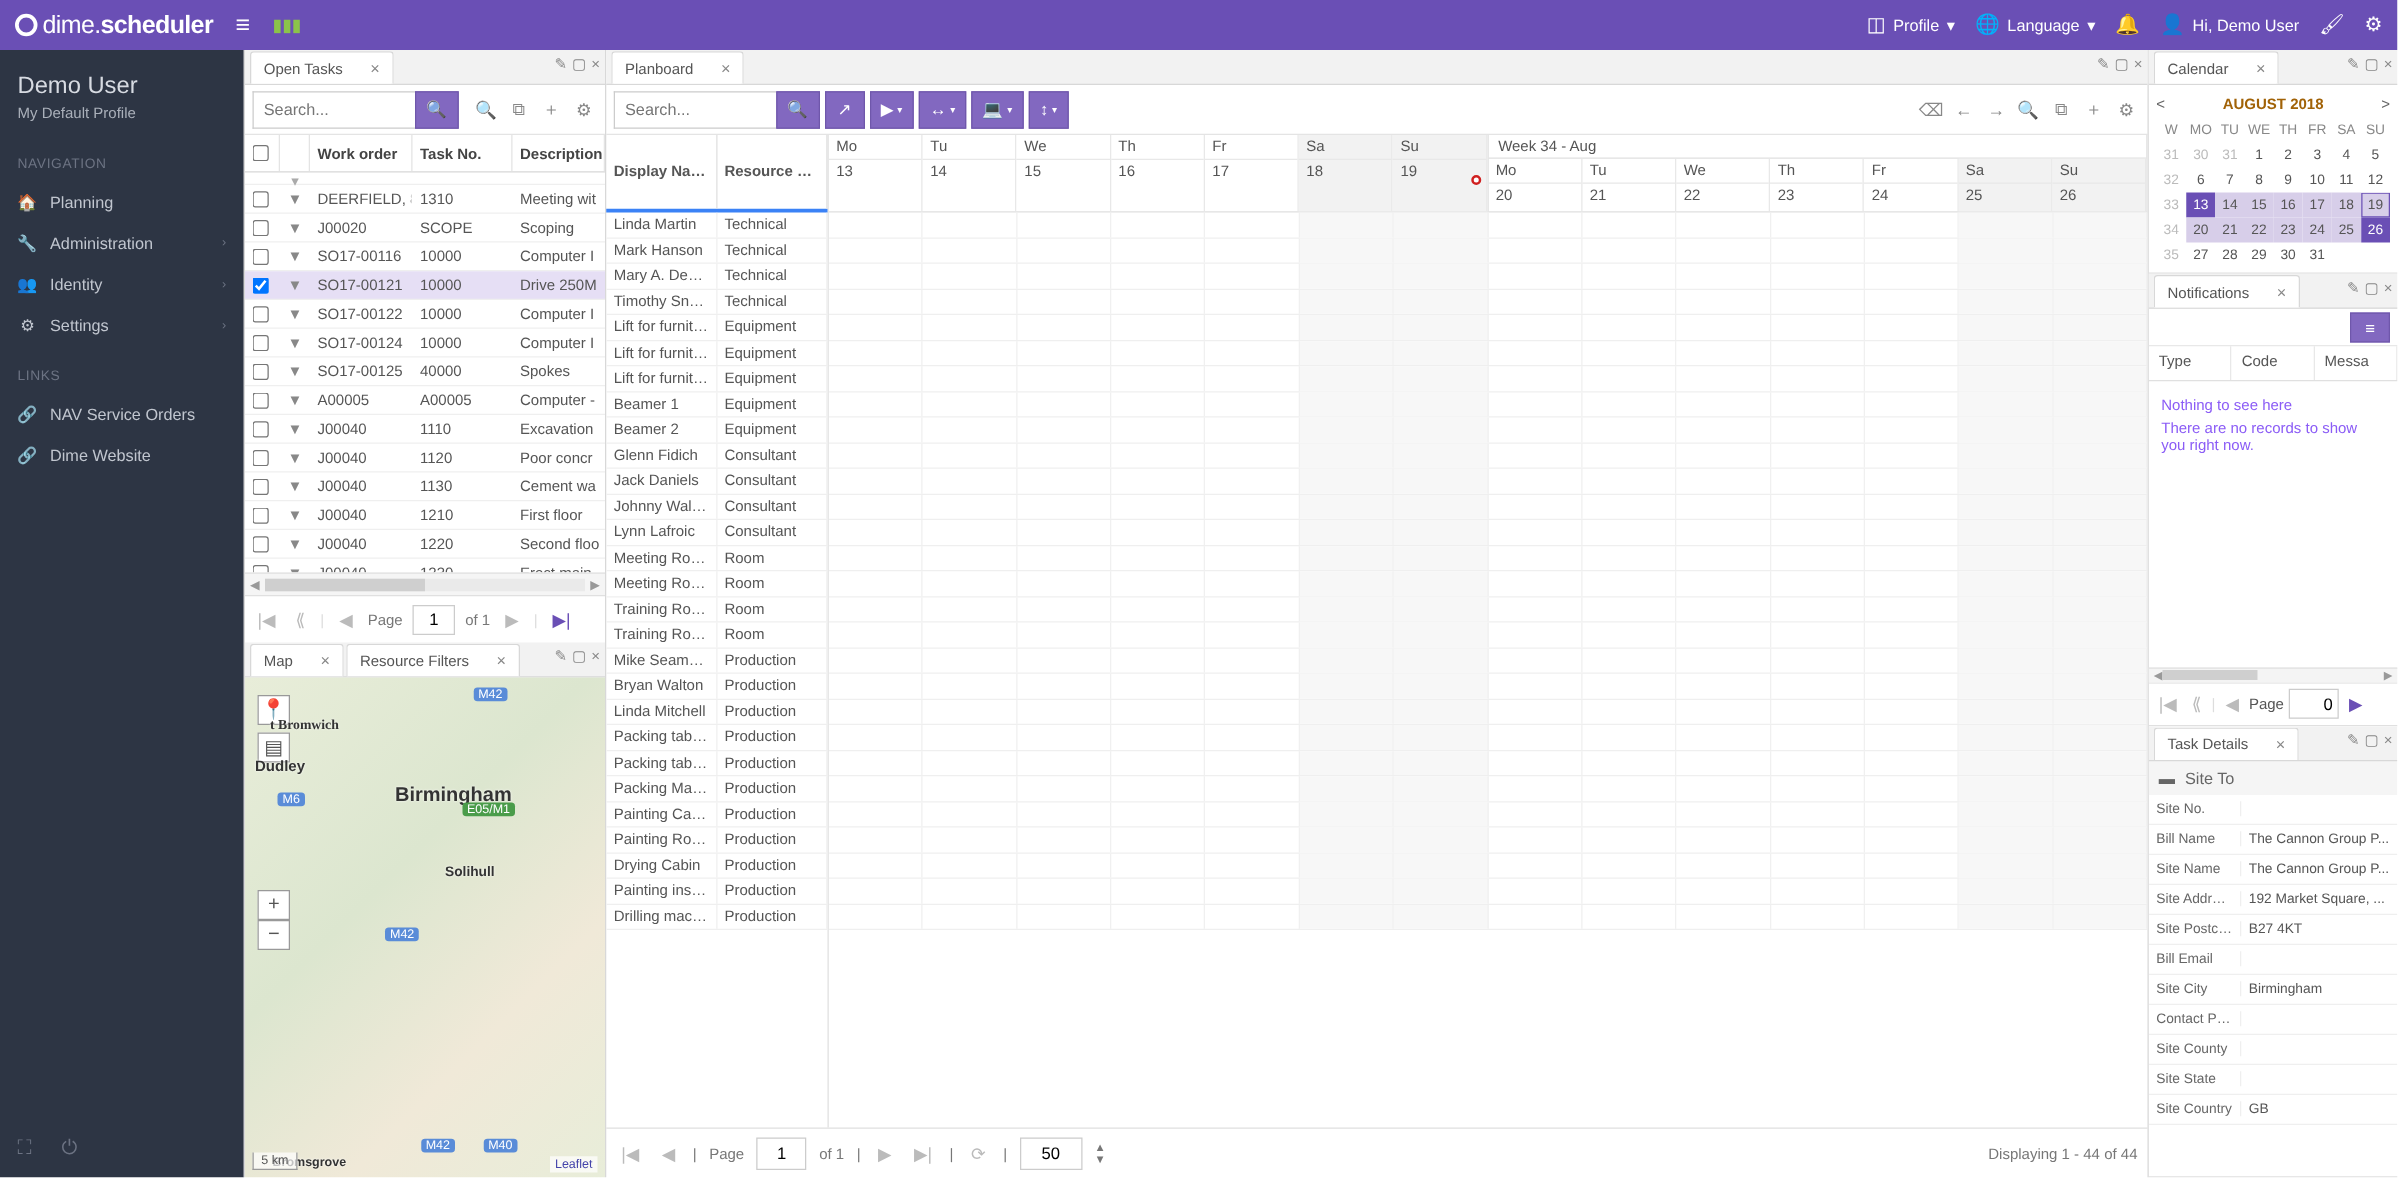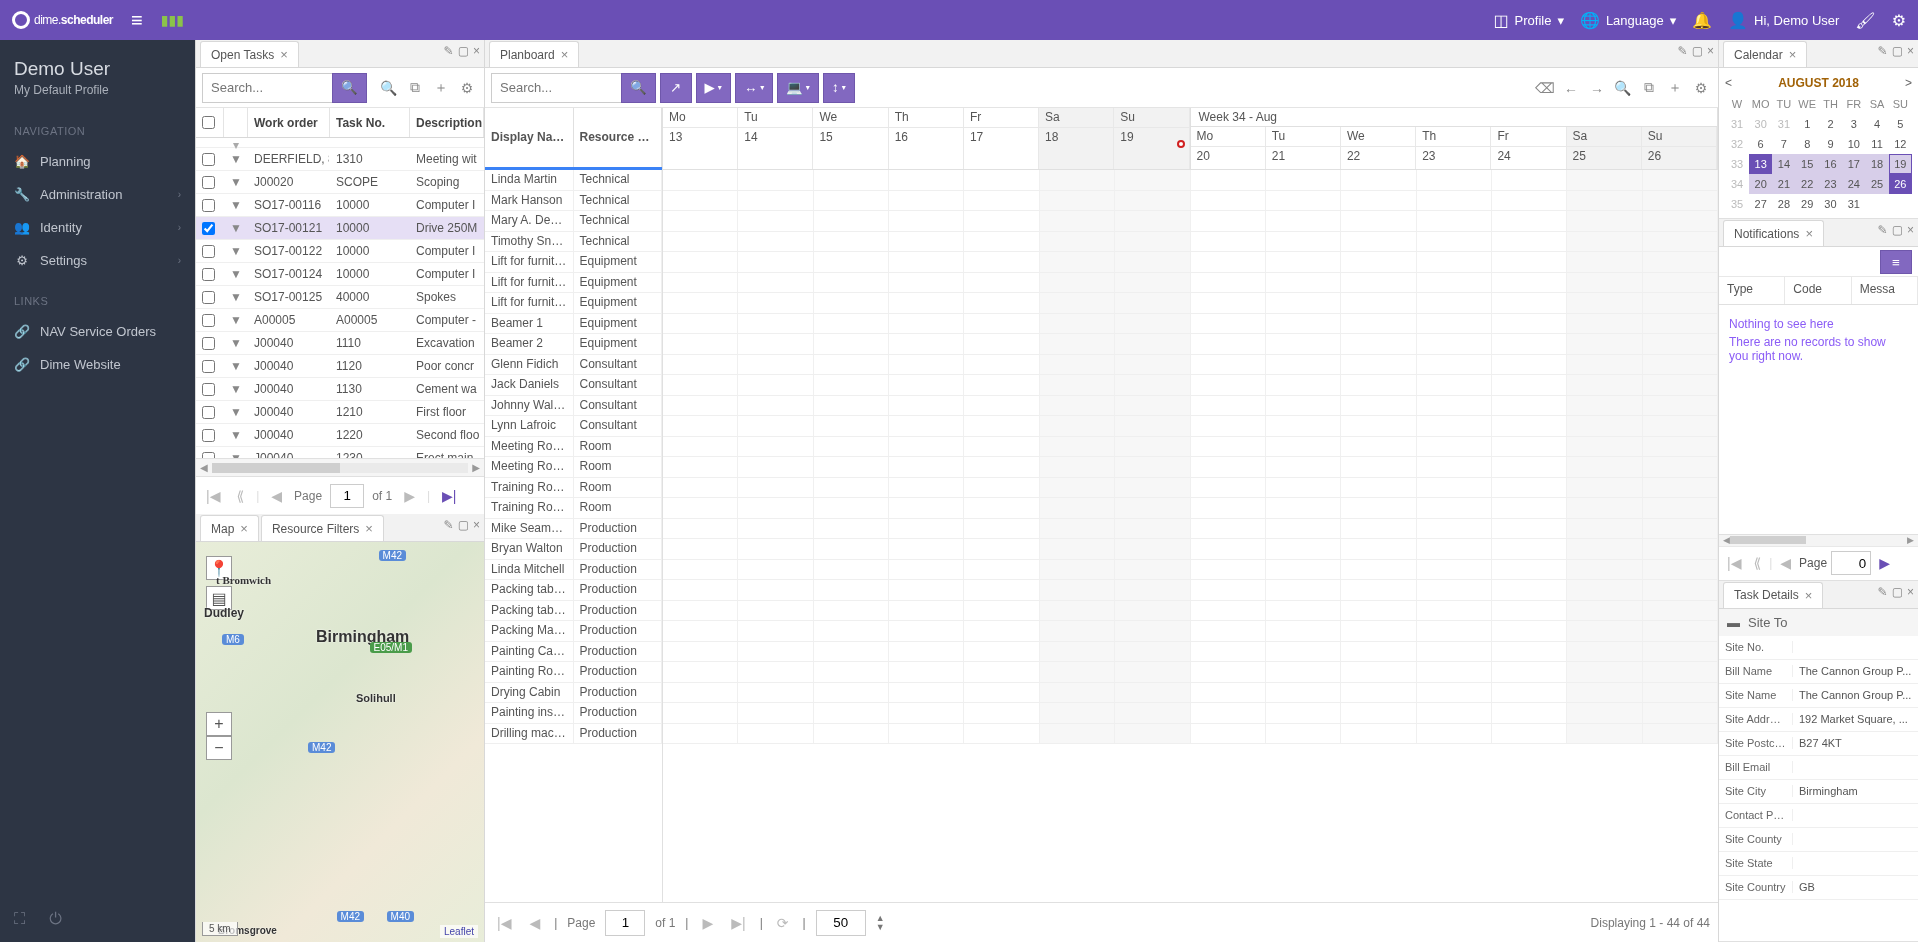--- a/index.html
+++ b/index.html
@@ -2,21 +2,21 @@
 <html><head>
 <meta charset="utf-8">
 <style>
 * { box-sizing: border-box; margin: 0; padding: 0; font-family: Arial, sans-serif; }
 body { font-size: 12px; color: #555; background: #fff; overflow: hidden; }
 
 
 .topnav { height: 40px; background: #6a4fb5; display: flex; align-items: center; color: #fff; padding: 0 12px; }
 .brand { display: flex; align-items: center; gap: 4px; }
 .brand-logo { width: 18px; height: 18px; border: 3px solid #fff; border-radius: 50%; display: inline-block; }
-.brand-text { font-size: 12px; letter-spacing: -0.5px; }
+.brand-text { font-size: 20px; letter-spacing: -0.5px; }
 .brand-text .light { font-weight: 300; }
 .brand-text .bold { font-weight: 600; }
 .topnav-left { display: flex; align-items: center; gap: 18px; }
 .hamburger { font-size: 20px; cursor: pointer; }
 .signal { color: #8bc34a; font-size: 14px; }
 .topnav-right { margin-left: auto; display: flex; align-items: center; gap: 16px; }
 .topnav-item { display: flex; align-items: center; gap: 6px; cursor: pointer; font-size: 13px; }
 .topnav-icon { font-size: 16px; }
 
 
@@ -33,21 +33,21 @@
 .sidebar-footer span { cursor: pointer; font-size: 16px; }
 
 .content { flex: 1; display: flex; min-width: 0; }
 .col { display: flex; flex-direction: column; border-left: 1px solid #d8d8d8; }
 .col-tasks { width: 289px; }
 .col-plan { flex: 1; min-width: 0; }
 .col-right { width: 200px; }
 
 
 .panel-tabs { height: 28px; background: #f2f2f2; border-bottom: 1px solid #d8d8d8; display: flex; align-items: flex-end; padding-left: 4px; position: relative; }
-.panel-tab { background: #fff; border: 1px solid #d8d8d8; border-bottom: none; padding: 5px 10px; margin-right: 2px; font-size: 12px; cursor: pointer; display: flex; align-items: center; gap: 6px; border-radius: 3px 3px 0 0; }
+.panel-tab { background: #fff; border: 1px solid #d8d8d8; border-bottom: none; padding: 5px 10px; margin-right: 2px; font-size: 12px; cursor: pointer; display: flex; align-items: center; gap: 22px; border-radius: 3px 3px 0 0; }
 .panel-tab .close { font-size: 13px; color: #888; }
 .panel-tab-tools { position: absolute; right: 4px; top: 4px; display: flex; gap: 4px; color: #888; }
 .panel-tab-tools span { cursor: pointer; font-size: 12px; }
 
 
 .toolbar { height: 40px; display: flex; align-items: center; padding: 4px 6px; border-bottom: 1px solid #e4e4e4; gap: 4px; }
 .search-wrap { display: flex; flex: 0 0 auto; }
 .search-wrap input { width: 130px; height: 30px; border: 1px solid #ccc; padding: 0 8px; font-size: 13px; border-right: none; }
 .col-plan .search-wrap input { width: 130px; }
 .btn-purple { background: #8268c0; color: #fff; border: 1px solid #6f57ab; height: 30px; min-width: 32px; display: flex; align-items: center; justify-content: center; cursor: pointer; padding: 0 8px; gap: 3px; }

